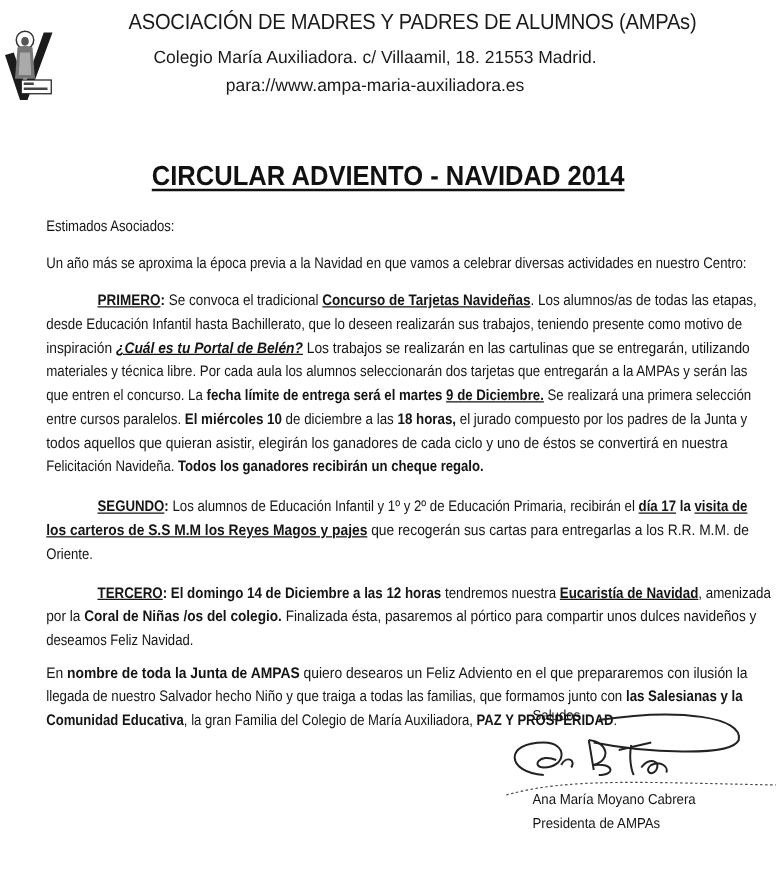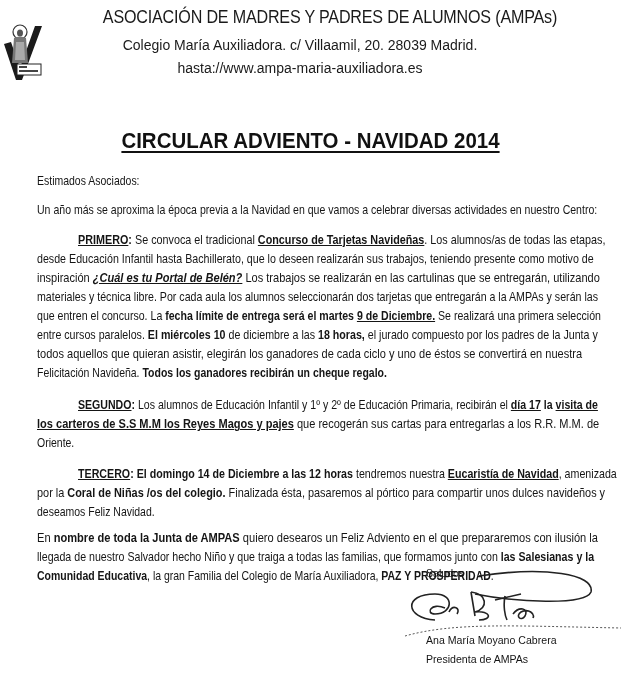--- a/index.html
+++ b/index.html
@@ -40,22 +40,22 @@
     <ellipse cx="18" cy="15" rx="3" ry="3.5" fill="#555"></ellipse>
     <path d="M12 20 Q18 17 24 20 L26 45 L10 45 Z" fill="#777"></path>
     <path d="M14 24 L22 24 L23 42 L13 42 Z" fill="#aaa"></path>
     <rect x="15" y="46" width="24" height="11" fill="#fff" stroke="#222" stroke-width="1"></rect>
     <rect x="17" y="48" width="8" height="2" fill="#444"></rect>
     <rect x="17" y="52" width="19" height="2" fill="#444"></rect>
   </svg>
 </div>
 
 <div class="hdr hdr1">ASOCIACIÓN DE MADRES Y PADRES DE ALUMNOS (AMPAs)</div>
-<div class="hdr hdr2">Colegio María Auxiliadora. c/ Villaamil, 20. 28039 Madrid.</div>
-<div class="hdr hdr3">hasta://www.ampa-maria-auxiliadora.es</div>
+<div class="hdr hdr2">Colegio María Auxiliadora. c/ Villaamil, 18. 21553 Madrid.</div>
+<div class="hdr hdr3">para://www.ampa-maria-auxiliadora.es</div>
 
 <div class="title">CIRCULAR ADVIENTO - NAVIDAD 2014</div>
 
 <div class="line" style="top:174px;transform:scaleX(0.86)">Estimados Asociados:</div>
 <div class="line" style="top:203px;transform:scaleX(0.865)">Un año más se aproxima la época previa a la Navidad en que vamos a celebrar diversas actividades en nuestro Centro:</div>
 
 <div id="paras">
     <div class="line indent" style="top: 233px; transform: scaleX(0.885);"><span class="b u">PRIMERO</span><span class="b">: </span><span>Se convoca el tradicional </span><span class="b u">Concurso de Tarjetas Navideñas</span><span>. Los alumnos/as de todas las etapas,</span></div>
     <div class="line" style="top: 252px; transform: scaleX(0.875);"><span>desde Educación Infantil hasta Bachillerato, que lo deseen realizarán sus trabajos, teniendo presente como motivo de</span></div>
     <div class="line" style="top: 271px; transform: scaleX(0.905);"><span>inspiración </span><span class="b u i">¿Cuál es tu Portal de Belén?</span><span> Los trabajos se realizarán en las cartulinas que se entregarán, utilizando</span></div>

